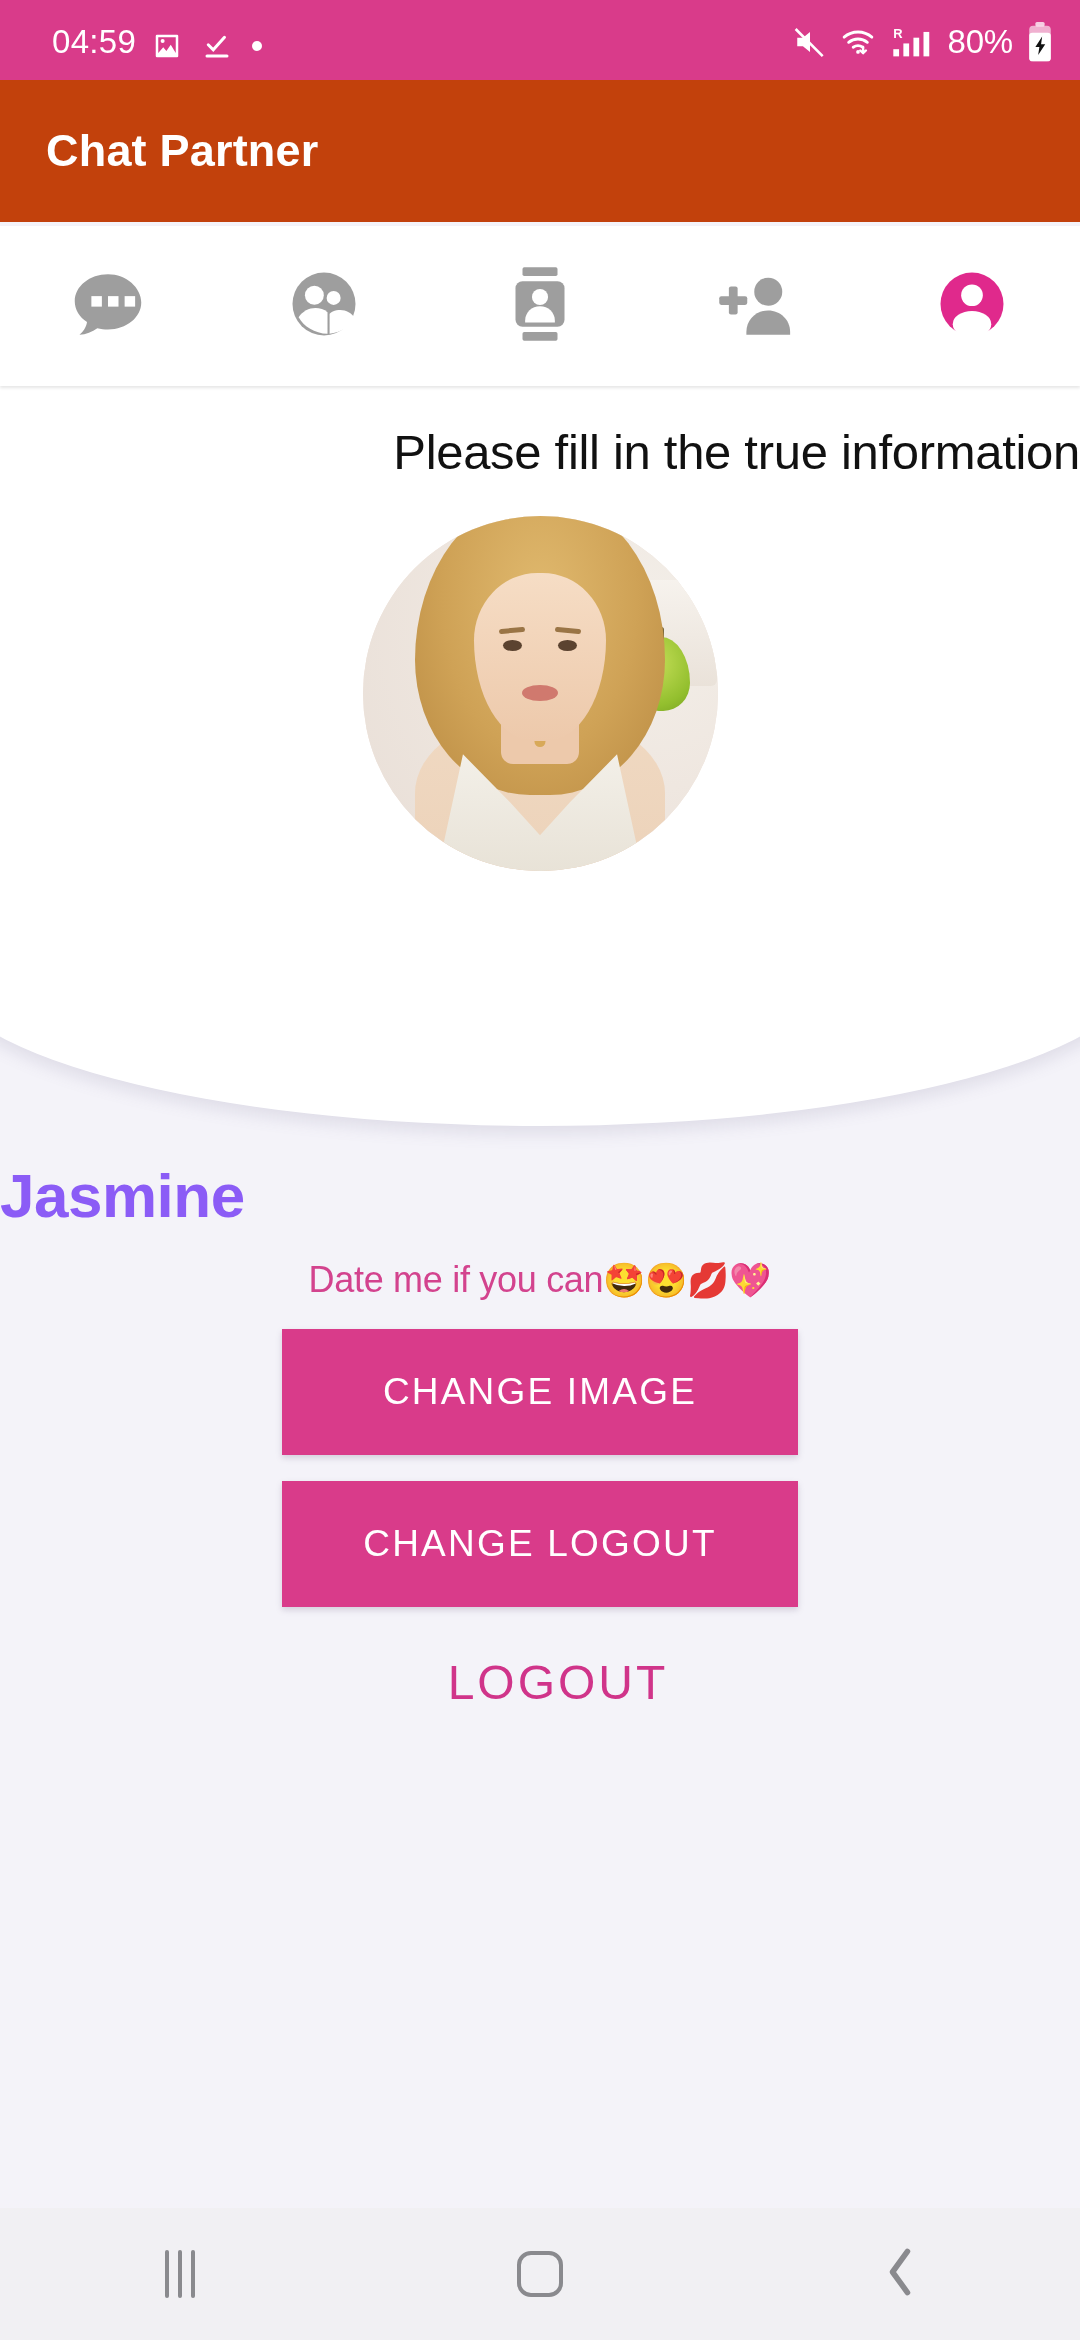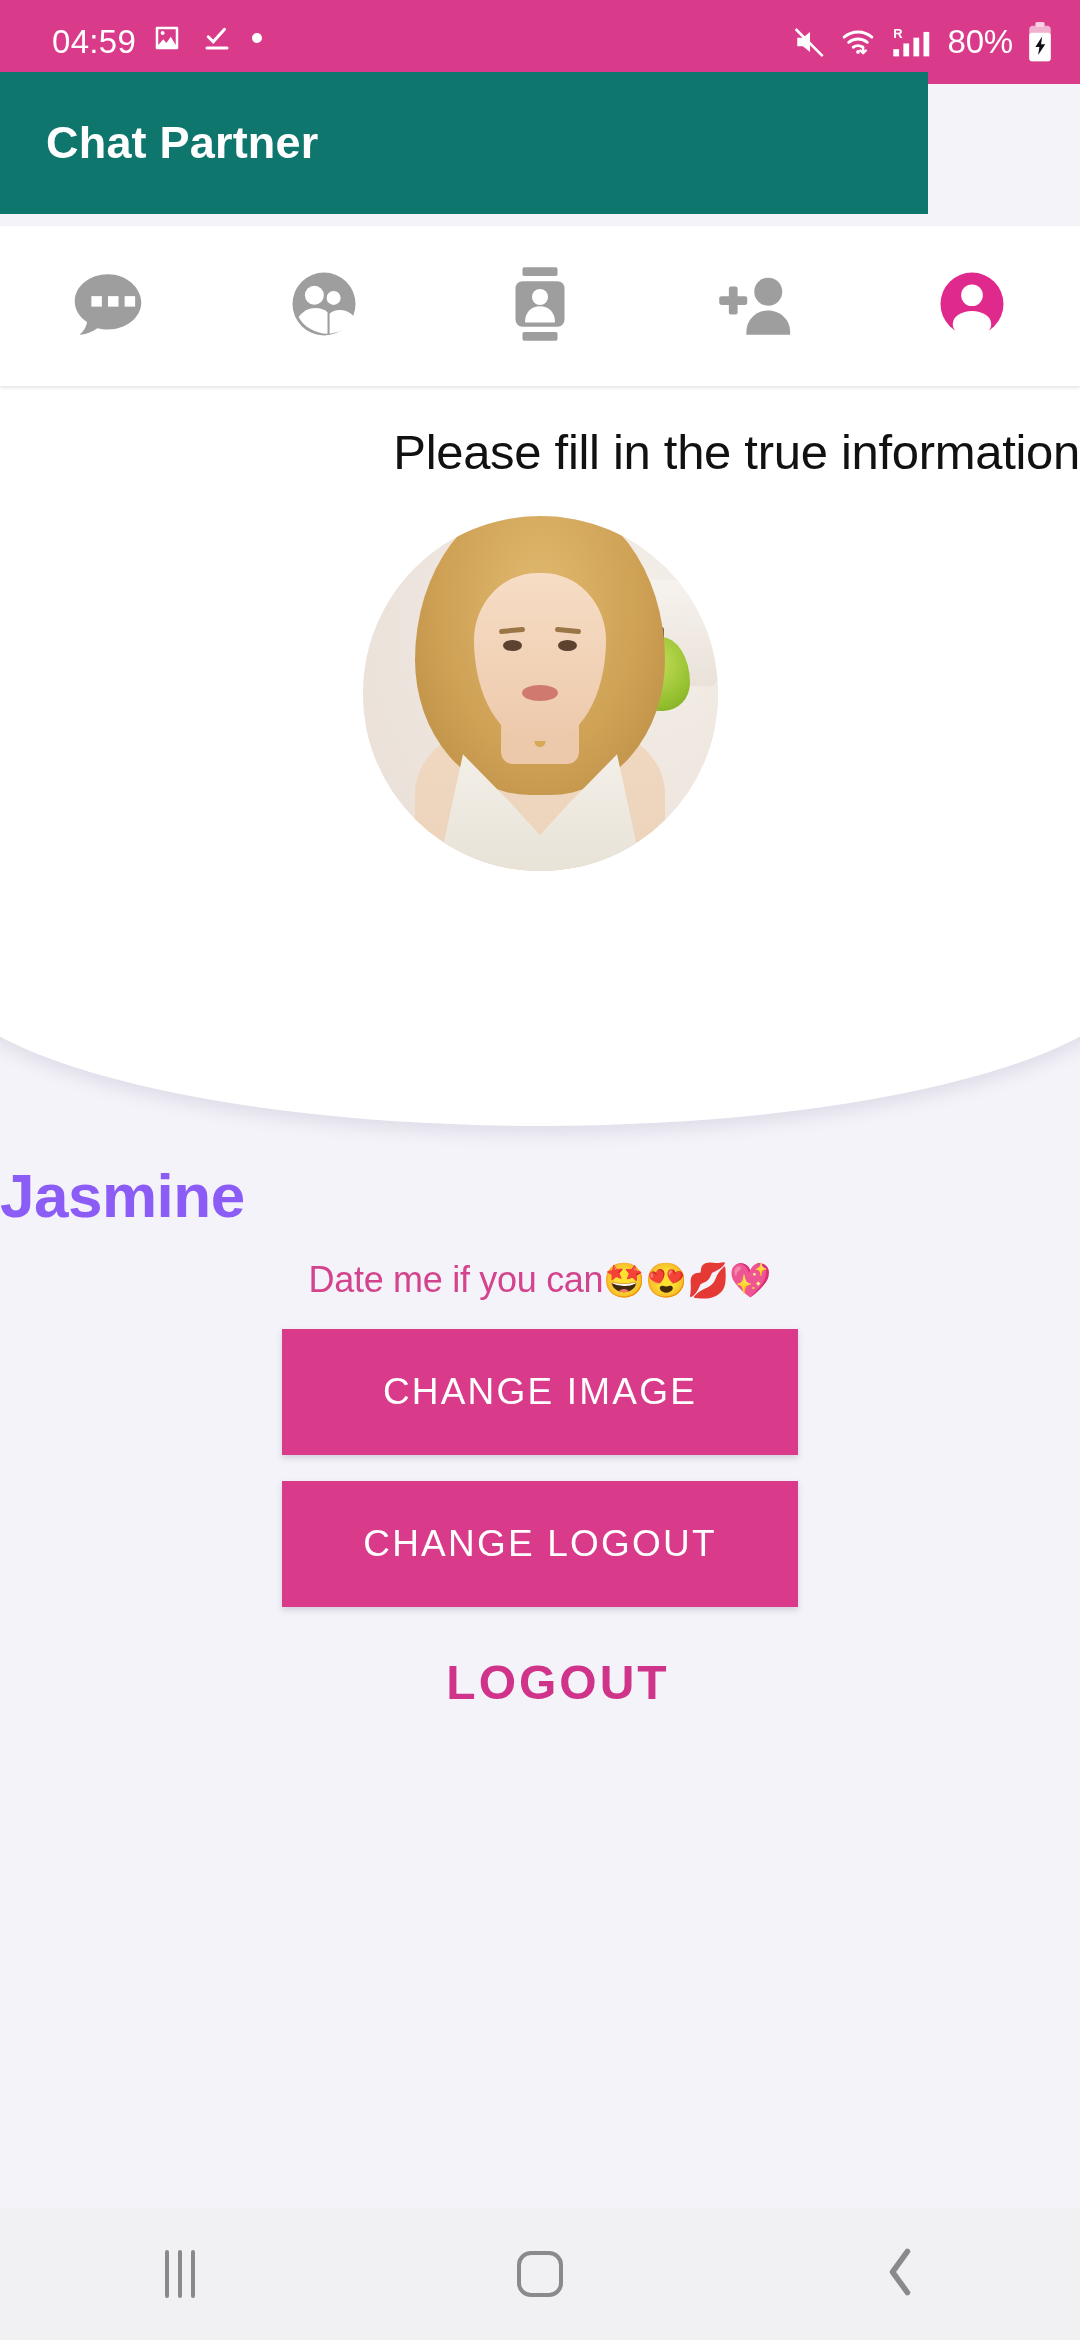--- a/index.html
+++ b/index.html
@@ -11,32 +11,32 @@
   }
   #screen { position:relative; width:1080px; height:2340px; background:#F4F3F9; }
 
   
   .statusbar {
     position:absolute; top:0; left:0; width:1080px; height:84px;
     background:#D93B8A; color:#ffffff;
     display:flex; align-items:center; justify-content:space-between;
     padding:0 26px 0 52px;
   }
-  .sb-left { display:flex; align-items:flex-start; gap:16px; }
+  .sb-left { display:flex; align-items:flex-end; gap:16px; }
   .sb-clock { font-size:33px; letter-spacing:.3px; font-weight:400; }
   .sb-icons-left { display:flex; align-items:center; gap:20px; }
   .sb-right { display:flex; align-items:center; gap:13px; }
   .sb-batt-text { font-size:33px; font-weight:400; letter-spacing:-.2px; }
   .glyph { display:inline-flex; align-items:center; justify-content:center; }
   .dot-small { width:10px; height:10px; border-radius:50%; background:#fff; display:block; }
 
   
   .appbar {
-    position:absolute; top:72px; left:0; width:928px; height:142px;
-    background:#0f766e; display:flex; align-items:center; padding-left:46px;
+    position:absolute; top:80px; left:0; width:1080px; height:142px;
+    background:#c2410c; display:flex; align-items:center; padding-left:46px;
   }
   .appbar-title { color:#fff; font-size:45px; font-weight:700; letter-spacing:.2px; }
 
   
   .tabbar {
     position:absolute; top:226px; left:0; width:1080px; height:160px;
     background:#FFFFFF; display:flex; align-items:center;
     box-shadow:0 2px 3px rgba(0,0,0,0.10);
     z-index:6;
   }
@@ -125,21 +125,21 @@
     font-family:"Liberation Sans", sans-serif;
     font-size:37px; font-weight:500; letter-spacing:2.2px;
     box-shadow:0 3px 6px rgba(100,80,120,0.22);
     cursor:pointer;
   }
   .btn.second { margin-top:26px; }
   .logout {
     display:block; width:100%; text-align:center; margin-top:48px;
     background:transparent; border:none; cursor:pointer;
     color:#D0348A; font-family:"Liberation Sans", sans-serif;
-    font-size:48px; font-weight:700; letter-spacing:3px;padding-left:36px;
+    font-size:48px; font-weight:400; letter-spacing:3px;padding-left:36px;
   }
 
   
   .navbar {
     position:absolute; bottom:0; left:0; width:1080px; height:132px;
     background:#F1F0F3; display:flex; align-items:center; z-index:8;
   }
   .navbtn { flex:1; display:flex; align-items:center; justify-content:center; height:100%; }
   .nav-recents { display:flex; gap:9px; }
   .nav-recents i { display:block; width:4px; height:48px; background:#8A8A8E; border-radius:2px; }

